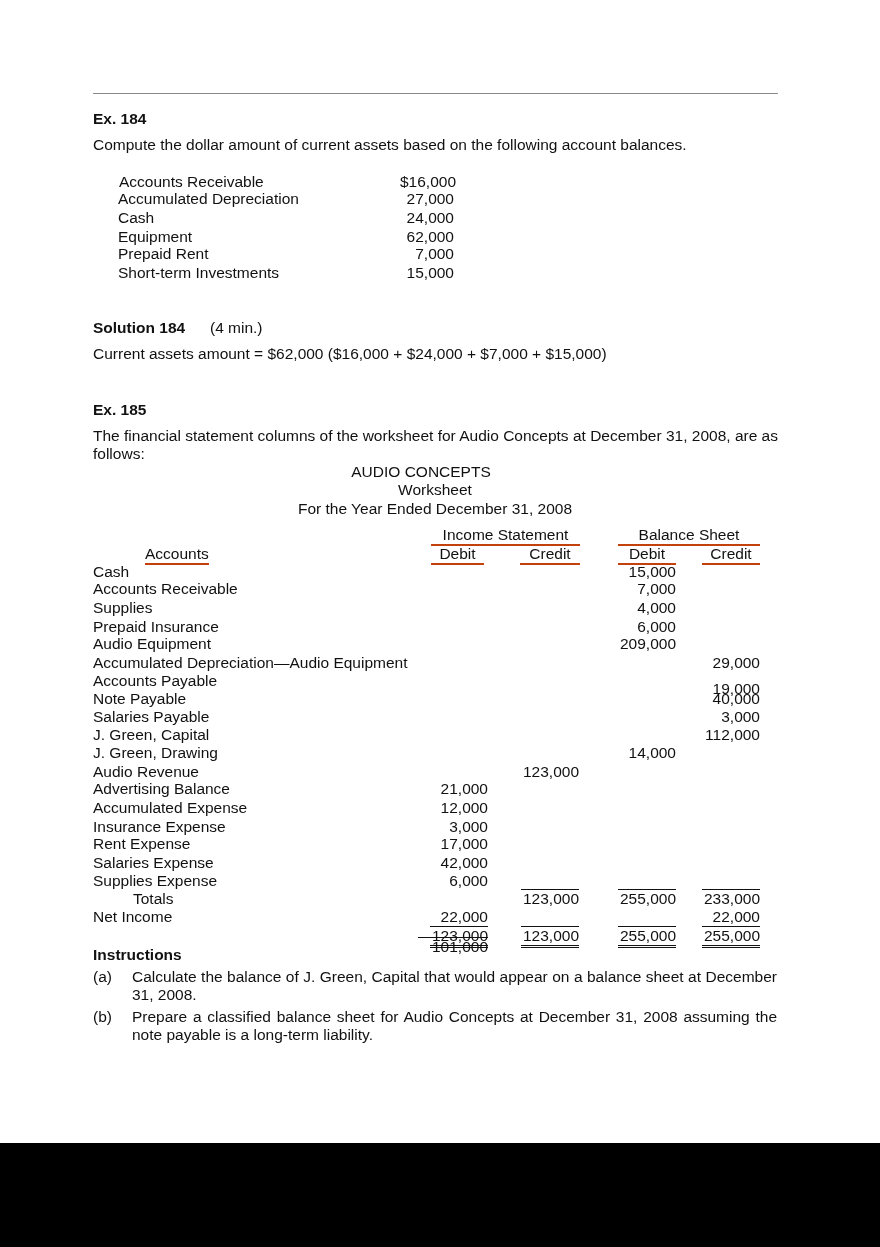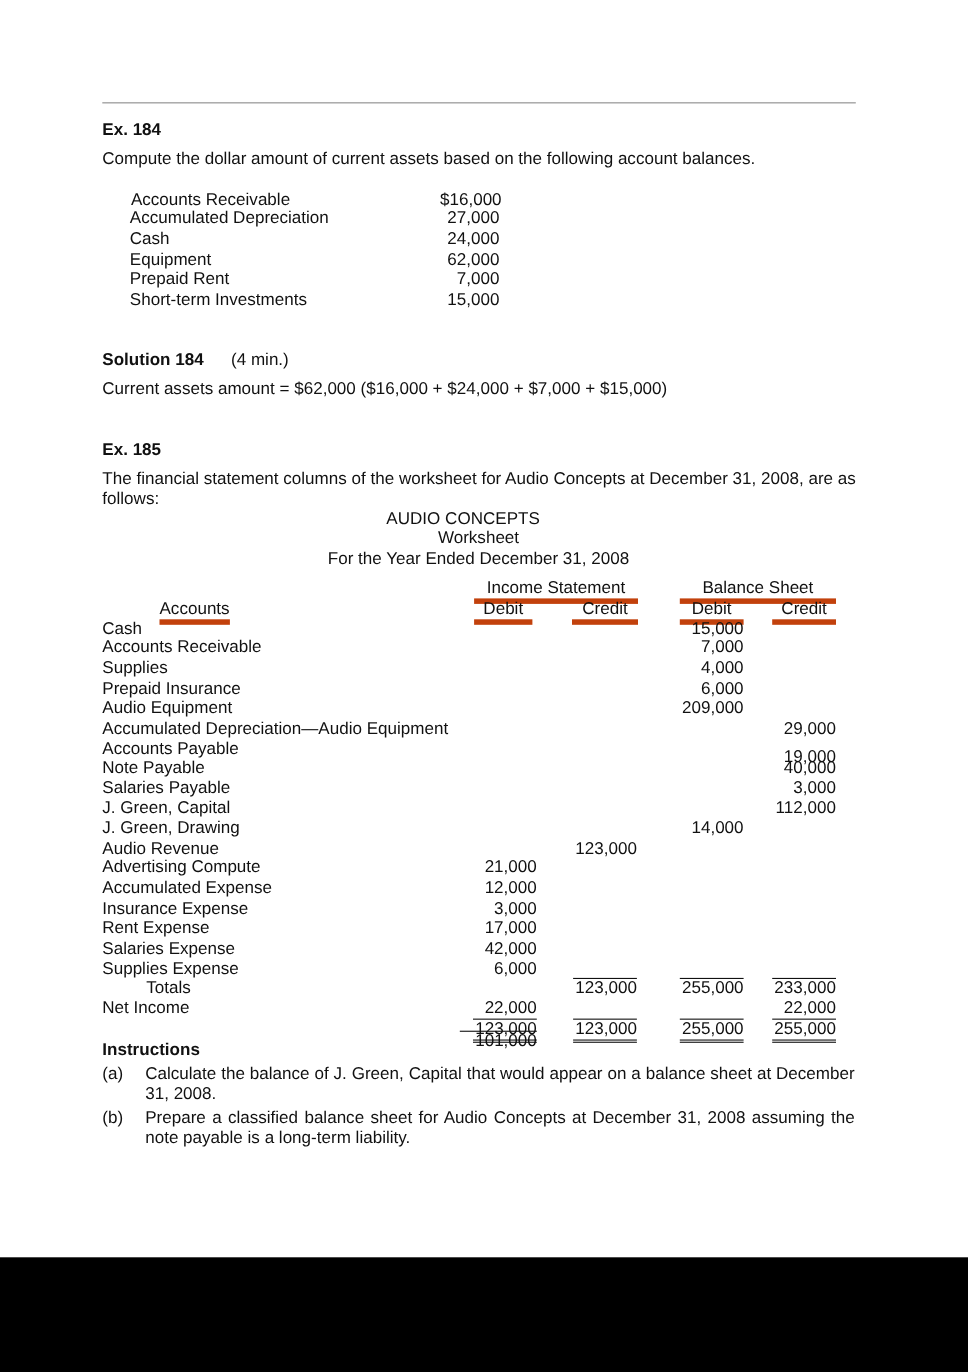--- a/index.html
+++ b/index.html
@@ -2,21 +2,21 @@
 <html><head>
 <meta charset="utf-8">
 <style>
   html, body { margin:0; padding:0; }
   body { width:880px; height:1247px; background:#fff; position:relative; overflow:hidden;
          font-family:"Liberation Sans", sans-serif; color:#111; font-size:15.5px; }
   .abs { position:absolute; white-space:nowrap; }
   .rule { position:absolute; left:93px; top:93px; width:685px; height:1px; background:#8a8a8a; }
   .bold { font-weight:bold; }
   .c { text-align:center; }
-  .ul { border-bottom:5px solid #c2410c; }
+  .ul { border-bottom:2px solid #c2410c; }
   .topline { border-top:1.5px solid #111; }
   .dbl { border-bottom:3px double #111; }
   .black-band { position:absolute; left:0; top:1143px; width:880px; height:104px; background:#000; }
   .para { position:absolute; left:93px; width:685px; line-height:18px; text-align:justify; }
   .num { position:absolute; text-align:right; width:70px; }
 </style>
 </head>
 <body>
 
 <div class="rule"></div>
@@ -90,21 +90,21 @@
 
   <div class="abs" style="left:93px;top:726px;">J. Green, Capital</div>
   <div class="num" style="left:690px;top:726px;">112,000</div>
 
   <div class="abs" style="left:93px;top:744px;">J. Green, Drawing</div>
   <div class="num" style="left:606px;top:744px;">14,000</div>
 
   <div class="abs" style="left:93px;top:763px;">Audio Revenue</div>
   <div class="num" style="left:509px;top:763px;">123,000</div>
 
-  <div class="abs" style="left:93px;top:780px;">Advertising Compute</div>
+  <div class="abs" style="left:93px;top:780px;">Advertising Balance</div>
   <div class="num" style="left:418px;top:780px;">21,000</div>
 
   <div class="abs" style="left:93px;top:799px;">Accumulated Expense</div>
   <div class="num" style="left:418px;top:799px;">12,000</div>
 
   <div class="abs" style="left:93px;top:818px;">Insurance Expense</div>
   <div class="num" style="left:418px;top:818px;">3,000</div>
 
   <div class="abs" style="left:93px;top:835px;">Rent Expense</div>
   <div class="num" style="left:418px;top:835px;">17,000</div>

